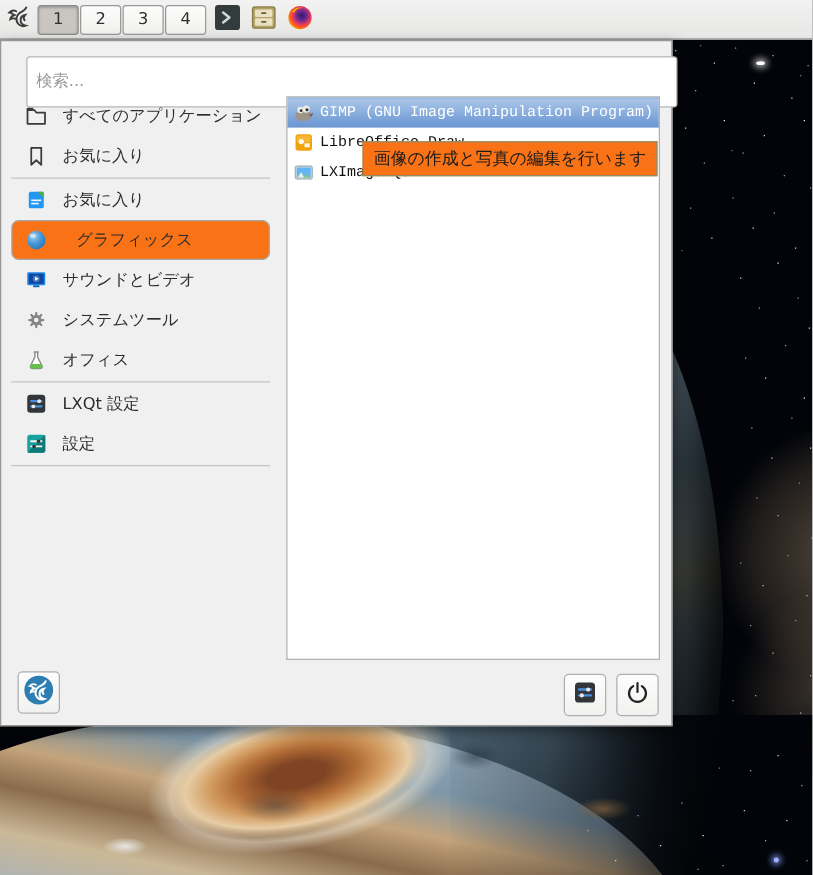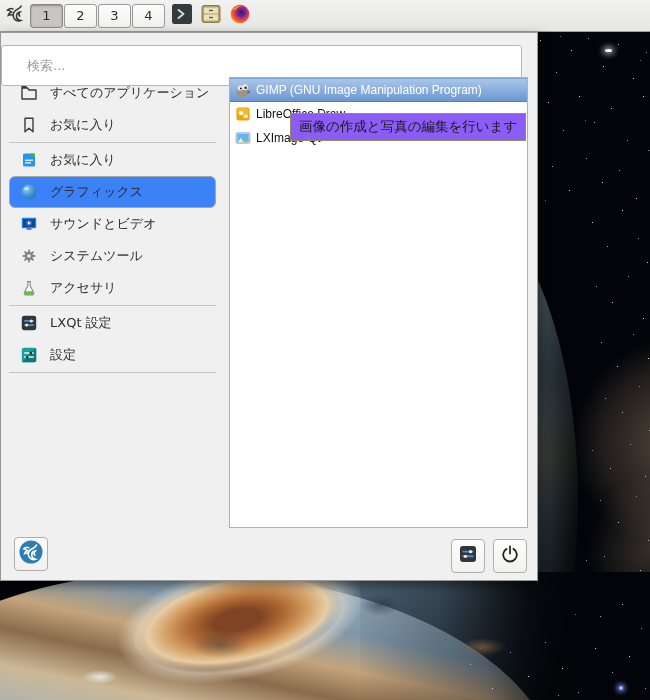--- a/index.html
+++ b/index.html
@@ -33,38 +33,38 @@
 
   
   .taskbar { position:absolute; left:0; top:0; width:650px; height:32px; background:linear-gradient(#f2f2f2,#e6e6e4); border-bottom:1px solid #9e9e9e; display:flex; align-items:center; padding-left:3px; z-index:20; }
   .tb-menu-btn { width:26px; height:26px; display:flex; align-items:center; justify-content:center; cursor:pointer; }
   .ws-btn { width:33px; height:24px; margin-left:1px; border:1px solid #9a9a9a; border-radius:3px; background:linear-gradient(#fdfdfd,#f0f0ee); font-size:13px; color:#2f2f2f; display:flex; align-items:center; justify-content:center; }
   .ws-btn.active { background:#c9c6c2; box-shadow:inset 0 1px 2px rgba(0,0,0,.3); border-color:#8a8a8a; }
   .ql-btn { width:24px; height:24px; margin-left:5px; display:flex; align-items:center; justify-content:center; }
 
   
   .menu { position:absolute; left:0; top:32px; width:538px; height:549px; background:#f0f0f0; border:1px solid #979797; box-shadow:3px 4px 10px rgba(0,0,0,.45); z-index:30; }
-  .search-input { position:absolute; left:0; top:12px; width:521px; height:41px; border:1px solid #b6b6b6; border-radius:3px; background:#fff; font-size:13px; padding:0 25px; color:#333; font-family:"DejaVu Sans", sans-serif; outline:none; }
+  .search-input { position:absolute; left:20px; top:12px; width:521px; height:41px; border:1px solid #b6b6b6; border-radius:3px; background:#fff; font-size:13px; padding:0 7px; color:#333; font-family:"DejaVu Sans", sans-serif; outline:none; }
   .search-input::placeholder { color:#9a9a9a; }
 
   .sidebar { position:absolute; left:8px; top:44px; width:207px; }
   .cat { height:32px; display:flex; align-items:center; border:1px solid transparent; border-radius:6px; cursor:pointer; }
   .cat .cicon { width:18px; height:18px; margin-left:10px; flex:none; display:flex; }
   .cat .clabel { margin-left:12px; font-size:13px; color:#2d2d2d; white-space:nowrap; }
-  .cat.sel { background:#3b82f6; border-color:#a6a6a6; }
+  .cat.sel { background:#f97316; border-color:#a6a6a6;gap:11px; }
   .side-divider { height:1px; background:#c4c4c4; margin:1px 0; }
 
   .listbox { position:absolute; left:228px; top:44px; width:299px; height:451px; background:#fff; border:1px solid #b0b0b0; }
   .app { height:24px; display:flex; align-items:center; cursor:pointer; }
   .app .aicon { width:16px; height:16px; margin-left:5px; flex:none; display:flex; }
-  .app .alabel { margin-left:5px; font-size:12px; font-family:Liberation Sans, sans-serif; color:#111; white-space:nowrap; }
+  .app .alabel { margin-left:5px; font-size:12px; font-family:Liberation Mono, monospace; color:#111; white-space:nowrap; }
   .app.sel { background:linear-gradient(#aac6e8,#6b97d3); border-top:1px solid #7fa6d8; border-bottom:1px solid #4f7fc0; }
   .app.sel .alabel { color:#fff; }
 
-  .tooltip { position:absolute; left:289px; top:80px; height:28px; padding:0 8px; background:#8b5cf6; border:1px solid #8f8f62; display:flex; align-items:center; font-size:13.5px; color:#1a1a1a; white-space:nowrap; z-index:40; }
+  .tooltip { position:absolute; left:289px; top:80px; height:28px; padding:0 8px; background:#f97316; border:1px solid #8f8f62; display:flex; align-items:center; font-size:13.5px; color:#1a1a1a; white-space:nowrap; z-index:40; }
 
   .footer-btn { position:absolute; width:34px; height:34px; background:linear-gradient(#fdfdfd,#f1f1ef); border:1px solid #aeaeae; border-radius:4px; display:flex; align-items:center; justify-content:center; cursor:pointer; }
   .btn-about { left:13px; top:504px; }
   .btn-settings { left:450px; top:506px; }
   .btn-leave { left:492px; top:506px; }
 </style>
 </head>
 <body>
 
 <div class="screen">
@@ -217,21 +217,21 @@
           </span>
         <span class="clabel">システムツール</span>
       </div>
       <div class="cat">
         <span class="cicon">
             <svg width="18" height="18" viewBox="0 0 18 18">
               <path d="M7.4 2.6h3.2M7.9 2.6v4L4.4 13.6a1.6 1.6 0 001.4 2.3h6.4a1.6 1.6 0 001.4-2.3L10.1 6.6v-4" fill="#fdfdfd" stroke="#8a8a8a" stroke-width="1.1" stroke-linecap="round"></path>
               <path d="M5.2 12.2h7.6l1 2a1 1 0 01-.9 1.5H5.1a1 1 0 01-.9-1.5z" fill="#6abf4b"></path>
             </svg>
           </span>
-        <span class="clabel">アクセサリ</span>
+        <span class="clabel">オフィス</span>
       </div>
       <div class="side-divider"></div>
       <div class="cat">
         <span class="cicon">
             <svg width="18" height="18" viewBox="0 0 18 18">
               <rect x="1.8" y="1.8" width="14.4" height="14.4" rx="2.6" fill="#32363b"></rect>
               <rect x="4" y="6" width="10" height="1.7" rx=".85" fill="#4a90d9"></rect>
               <rect x="4" y="10.2" width="10" height="1.7" rx=".85" fill="#4a90d9"></rect>
               <circle cx="11.3" cy="6.9" r="1.5" fill="#e8e8e8"></circle>
               <circle cx="6.7" cy="11.1" r="1.5" fill="#e8e8e8"></circle>

